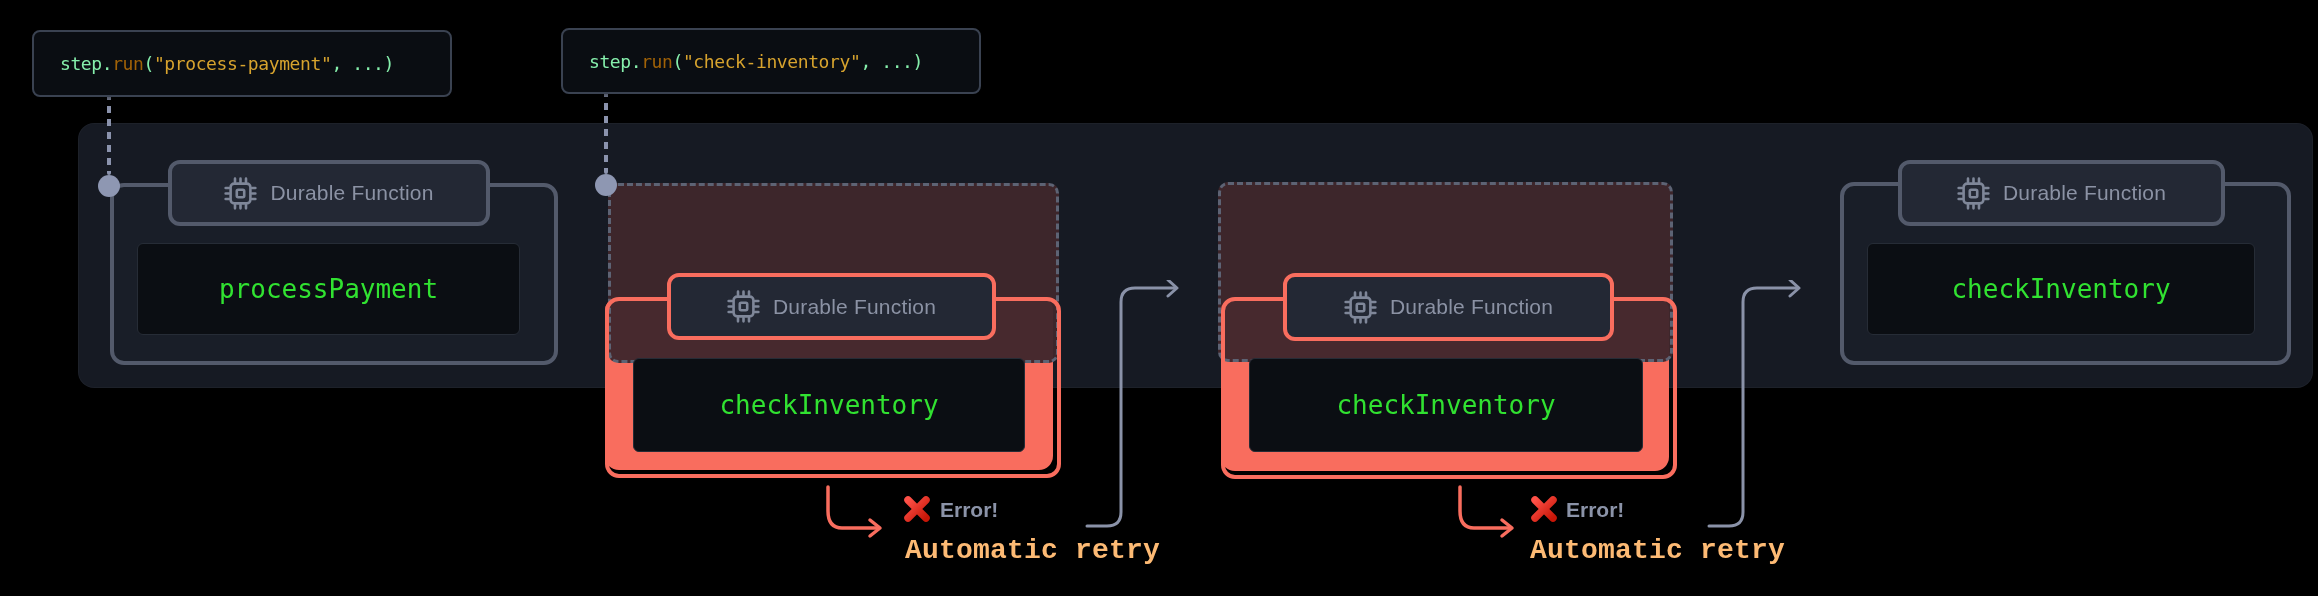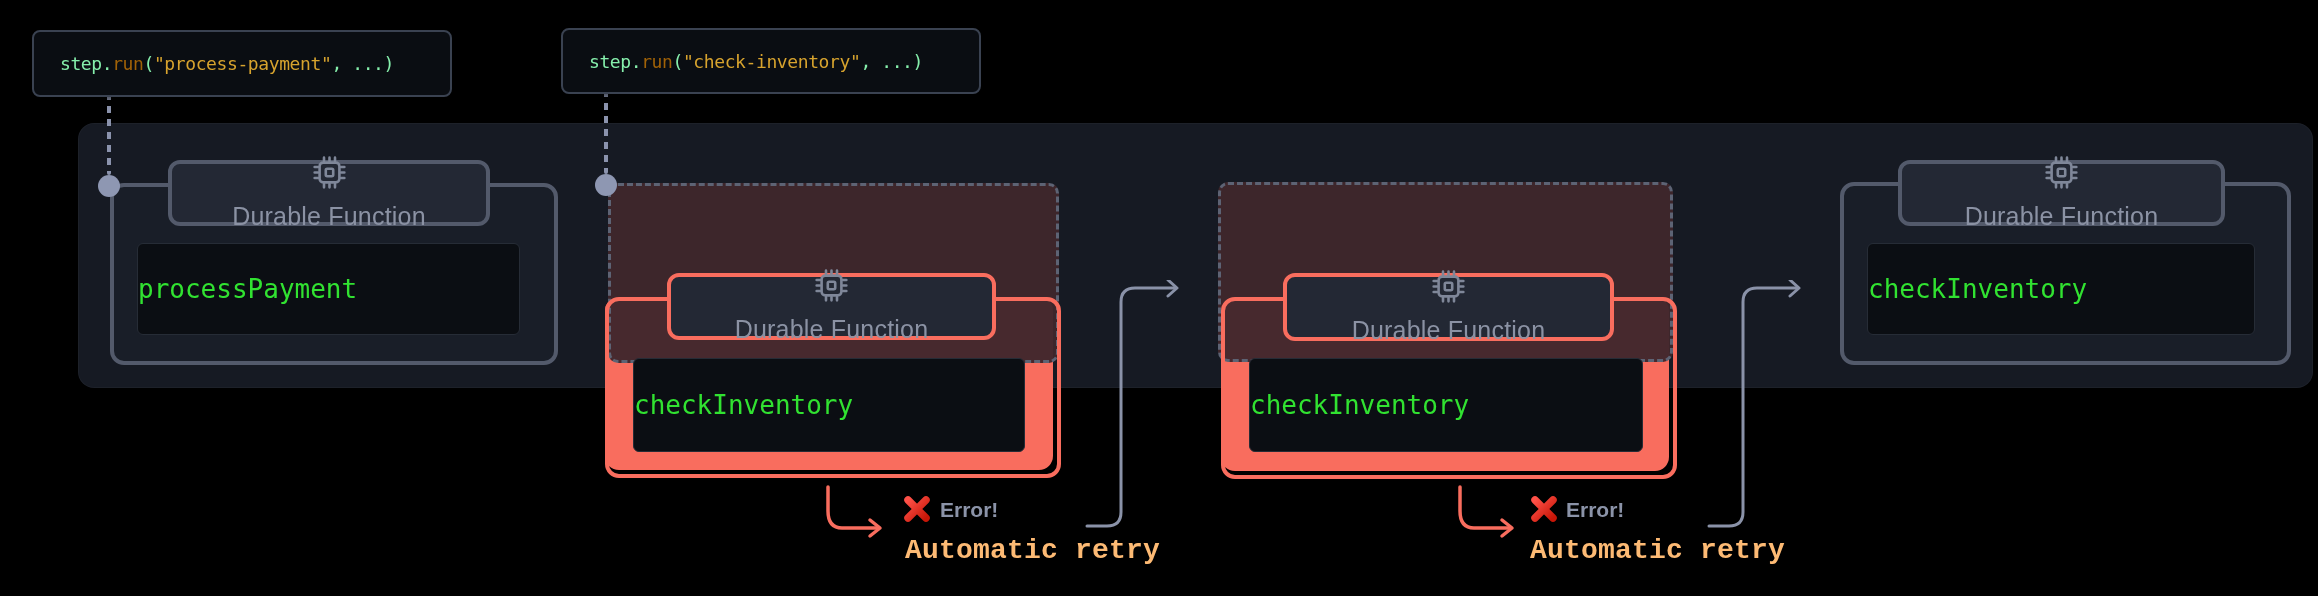--- a/index.html
+++ b/index.html
@@ -42,32 +42,32 @@
   .fn-card{
     position:absolute;border:4px solid #535a6b;border-radius:14px;
     background:#191e28;z-index:1;
   }
   .card1{left:110px;top:183px;width:440px;height:174px;}
   .card4{left:1840px;top:182px;width:443px;height:175px;}
   
   .badge{
     position:absolute;display:flex;align-items:center;justify-content:center;gap:13px;
     background:#232834;border-radius:12px;z-index:5;
-    color:#8b92a4;font-size:25px;font-weight:500;letter-spacing:.2px;flex-direction:column;
+    color:#8b92a4;font-size:21px;font-weight:500;letter-spacing:.2px;
   }
   .badge .chip-ic{color:#7f8799;flex:0 0 auto;display:block;}
   .badge-normal{border:4px solid #535a6b;}
   .badge-error{border:4px solid #f96d5e;}
   .badge1{left:168px;top:160px;width:314px;height:58px;}
   .badge2{left:667px;top:273px;width:321px;height:59px;}
   .badge3{left:1283px;top:273px;width:323px;height:60px;}
   .badge4{left:1898px;top:160px;width:319px;height:58px;}
   
   .fn-box{
-    position:absolute;display:flex;align-items:center;
+    position:absolute;display:flex;align-items:center;justify-content:center;
     background:#0b0e13;border:1px solid #262c36;border-radius:6px;z-index:5;
     font-family:"DejaVu Sans Mono",monospace;font-size:26px;color:#31e231;
   }
   .box1{left:137px;top:243px;width:381px;height:90px;}
   .box2{left:633px;top:358px;width:390px;height:92px;}
   .box3{left:1249px;top:358px;width:392px;height:92px;}
   .box4{left:1867px;top:243px;width:386px;height:90px;}
   
   .err-fill{position:absolute;background:#f96d5e;border-radius:14px;z-index:2;}
   .fill2{left:605px;top:297px;width:448px;height:173px;}

